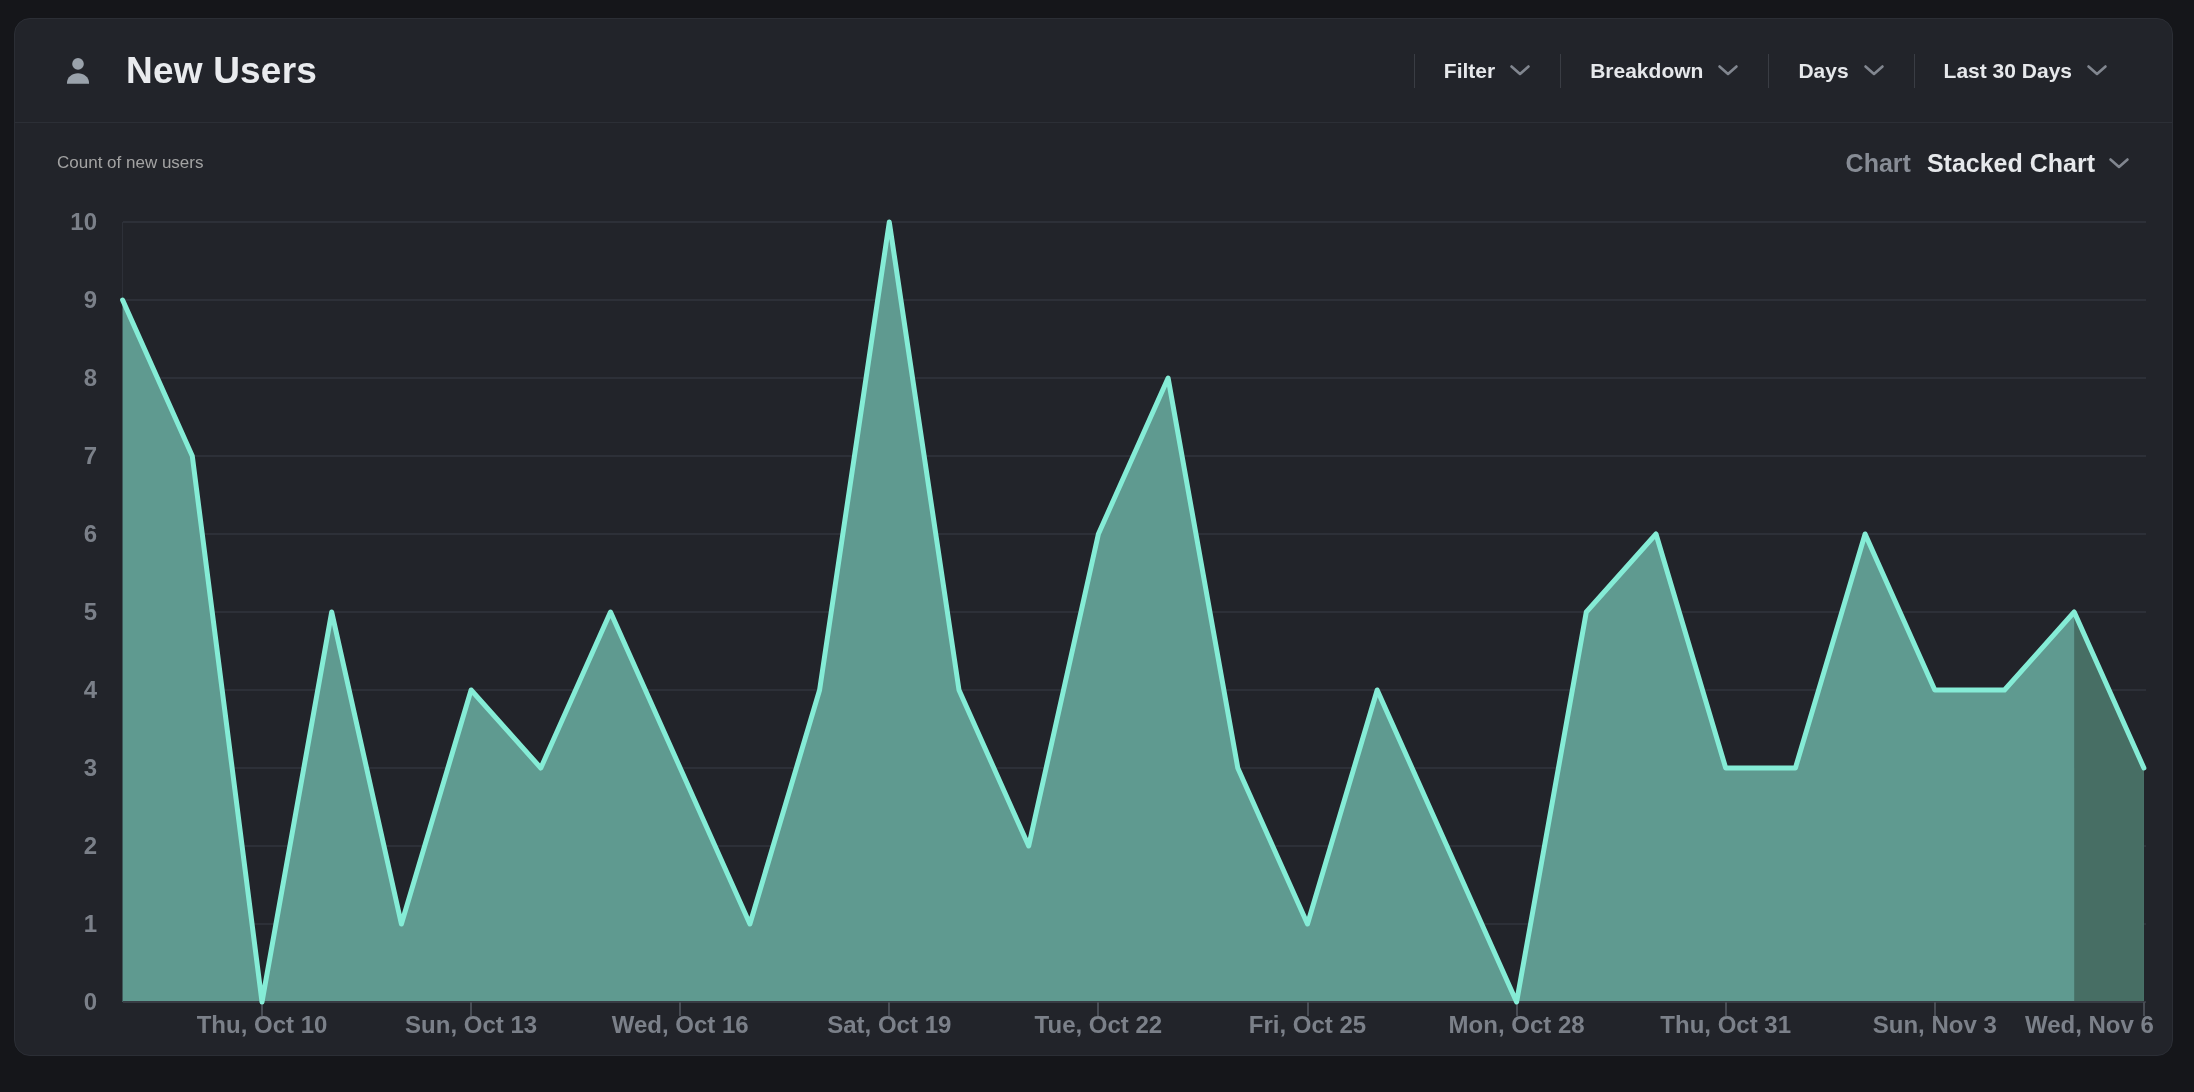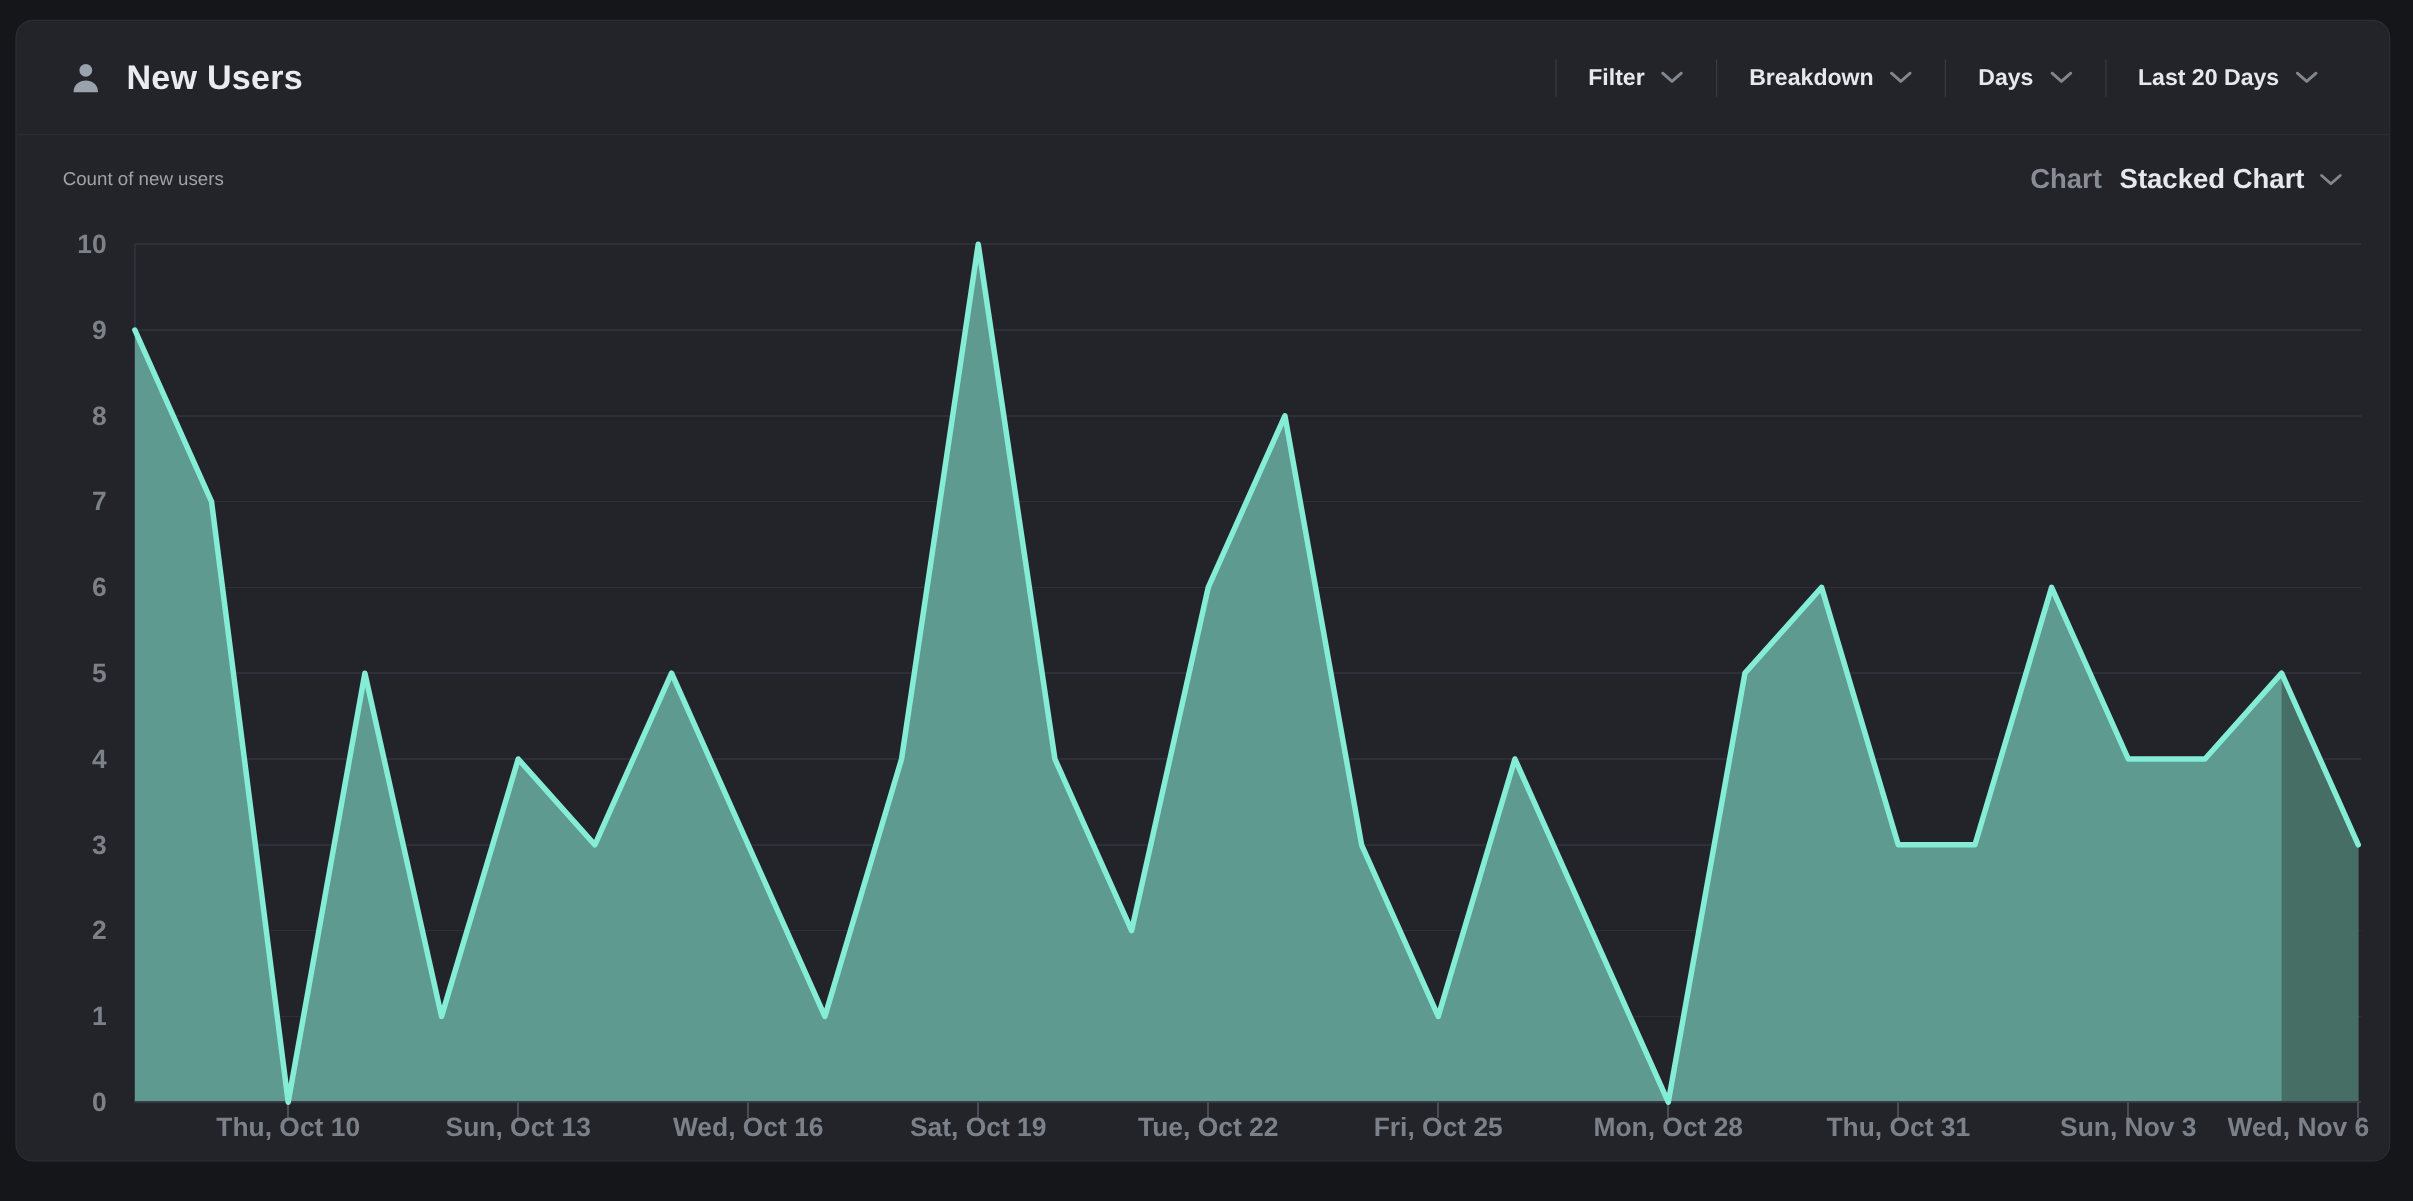--- a/index.html
+++ b/index.html
@@ -32,23 +32,24 @@
     box-sizing: border-box;
   }
   .title-group {
     display: flex;
     align-items: center;
     gap: 20px;
   }
   .person-icon svg { display: block; }
   .card-title {
     color: #e9ebee;
-    font-size: 31px;
+    font-size: 37px;
     font-weight: 700;
     letter-spacing: 0.2px;
+    margin-left: 11px;
   }
   .controls {
     margin-left: auto;
     display: flex;
     align-items: center;
     height: 100%;
     padding-right: 35px;
   }
   .control-sep {
     width: 1px;
@@ -150,21 +151,21 @@
       <div class="control">
         <span class="control-label">Days</span>
         <span class="chevron">
           <svg width="22" height="13" viewBox="0 0 22 13">
               <path d="M2.5 2.5 L11 10 L19.5 2.5" stroke="#81868f" stroke-width="2.6" fill="none" stroke-linecap="round" stroke-linejoin="round"></path>
             </svg>
         </span>
       </div>
       <div class="control-sep"></div>
       <div class="control">
-        <span class="control-label">Last 20 Days</span>
+        <span class="control-label">Last 30 Days</span>
         <span class="chevron">
           <svg width="22" height="13" viewBox="0 0 22 13">
               <path d="M2.5 2.5 L11 10 L19.5 2.5" stroke="#81868f" stroke-width="2.6" fill="none" stroke-linecap="round" stroke-linejoin="round"></path>
             </svg>
         </span>
       </div>
     </div>
   </div>
 
   <div class="sub-row">

